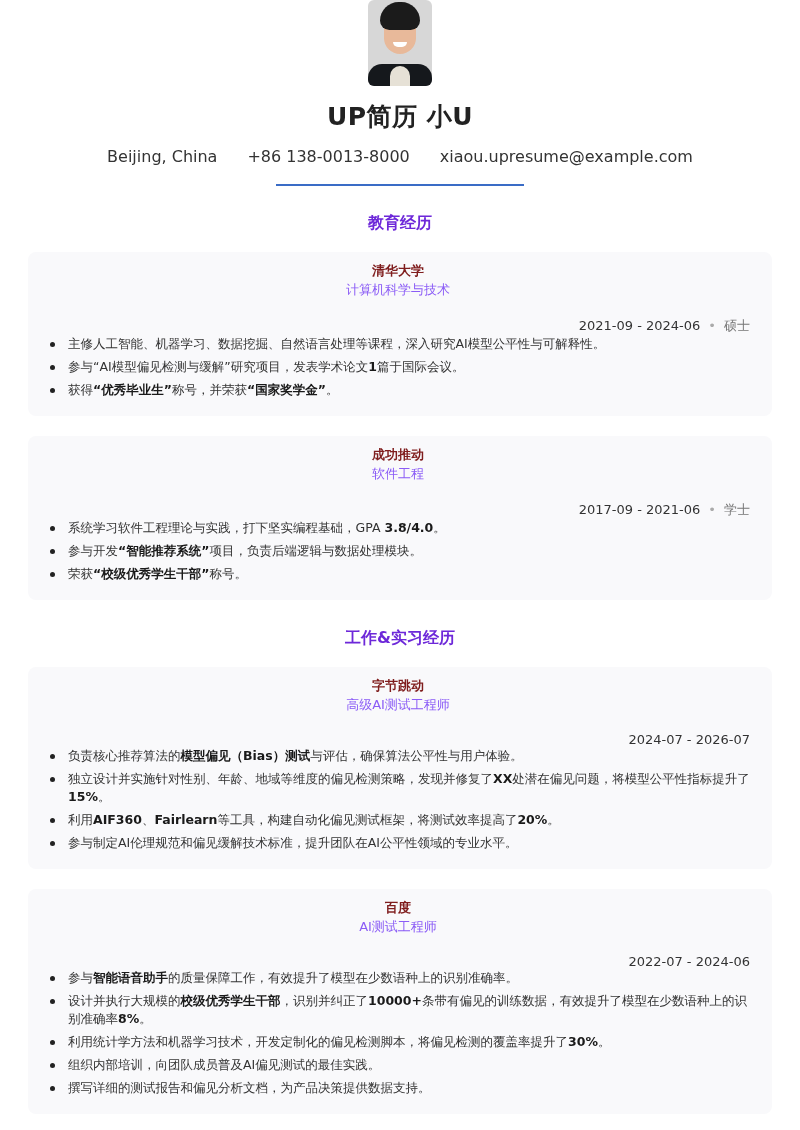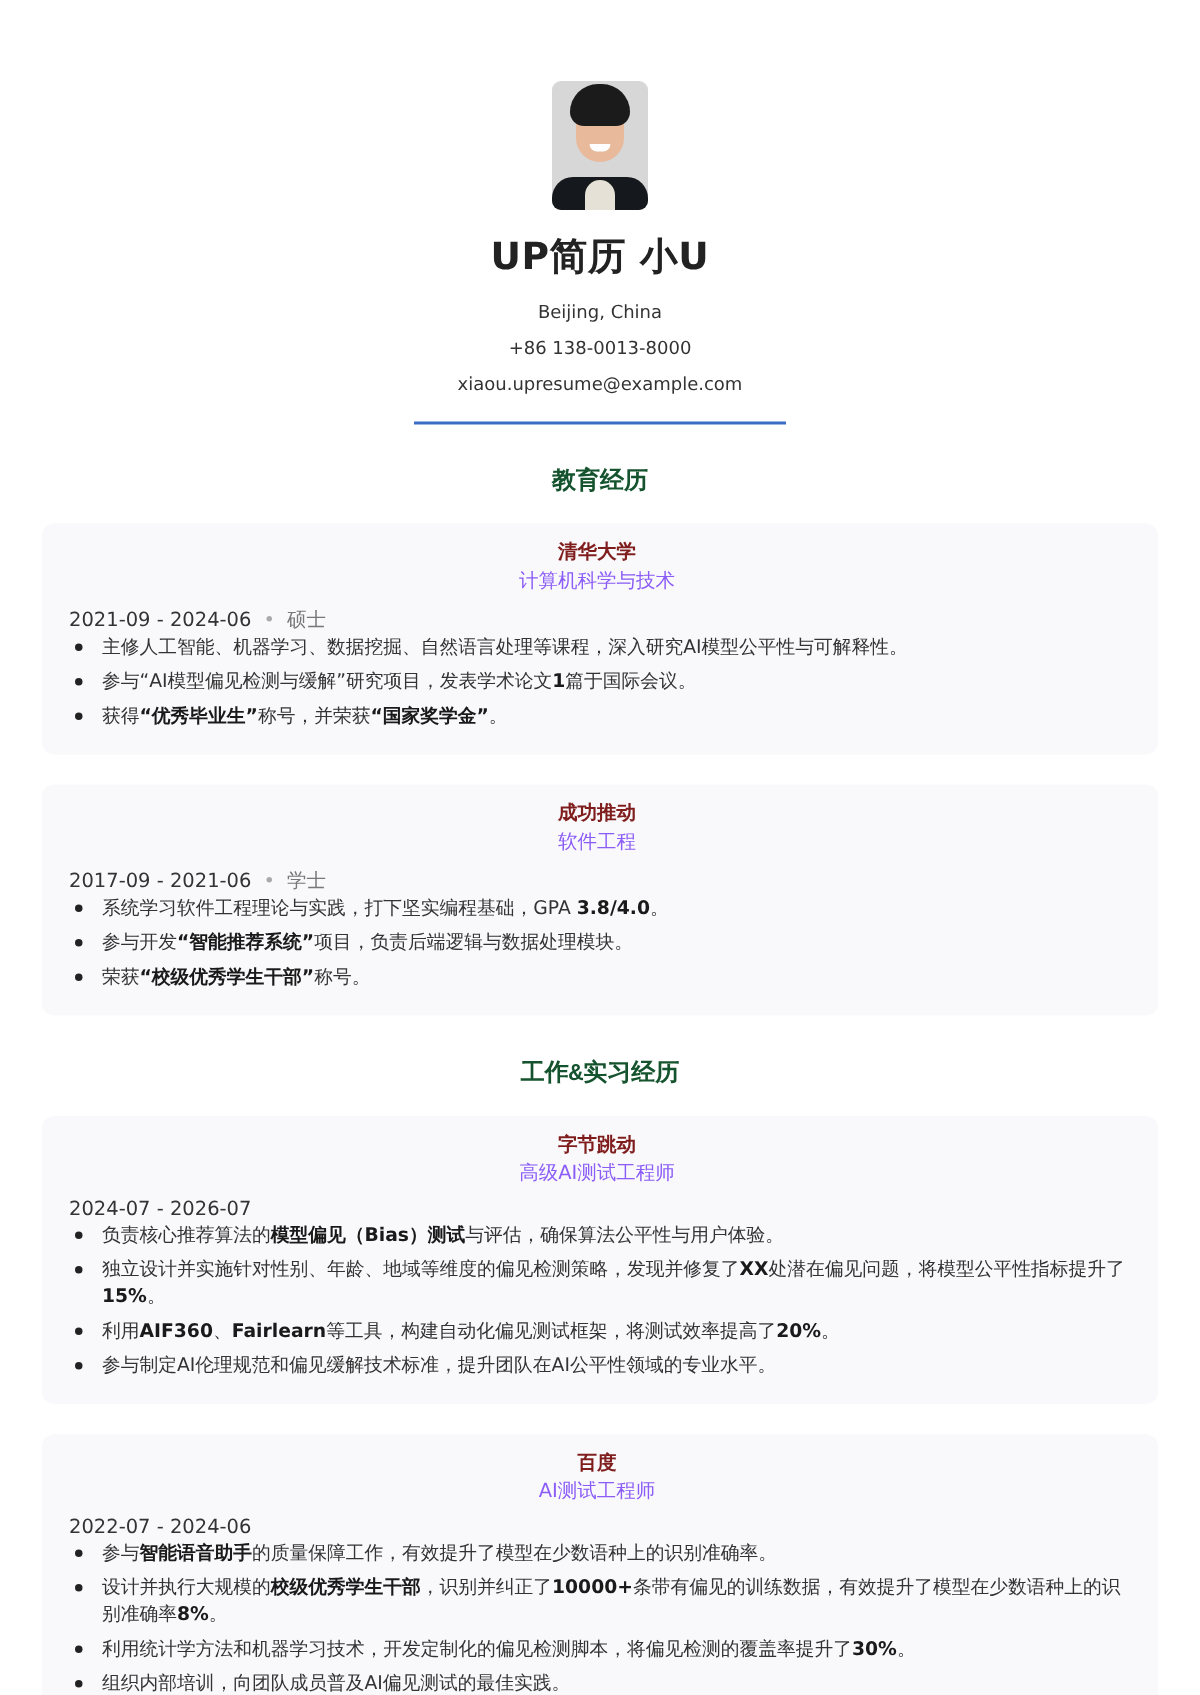--- a/index.html
+++ b/index.html
@@ -4,41 +4,41 @@
 <style>
   * { box-sizing: border-box; margin: 0; padding: 0; }
   html, body { width: 800px; height: 1130px; overflow: hidden; }
   body {
     background: #ffffff;
     font-family: "DejaVu Sans", "Liberation Sans", sans-serif;
     color: #222;
     position: relative;
   }
   .page { position: absolute; left: 0; top: 0; width: 800px; }
-  .header { text-align: center; padding-top: 54px; }
+  .header { text-align: center; }
   .avatar {
     width: 64px; height: 86px; margin: 0 auto;
     border-radius: 6px; background: #d7d7d7; position: relative; overflow: hidden;
   }
   .avatar .hair { position: absolute; left: 12px; top: 2px; width: 40px; height: 28px; background: #1b1b1b; border-radius: 20px 20px 10px 10px; }
   .avatar .face { position: absolute; left: 16px; top: 14px; width: 32px; height: 40px; background: #e8b99a; border-radius: 14px 14px 16px 16px; }
   .avatar .smile { position: absolute; left: 25px; top: 42px; width: 14px; height: 5px; background: #fff; border-radius: 0 0 8px 8px; }
   .avatar .jacket { position: absolute; left: 0; top: 64px; width: 64px; height: 26px; background: #15181c; border-radius: 14px 14px 0 0; }
   .avatar .shirt { position: absolute; left: 22px; top: 66px; width: 20px; height: 20px; background: #e6e1d6; border-radius: 10px 10px 0 0; }
   .name { font-size: 25px; font-weight: bold; color: #222; margin-top: 14px; letter-spacing: 0.5px; }
-  .contacts { font-size: 12px; color: #333; margin-top: 14px; display: flex; justify-content: center; gap: 10px; flex-direction: column; }
+  .contacts { font-size: 16px; color: #333; margin-top: 14px; display: flex; justify-content: center; gap: 30px; }
   .divider { width: 248px; height: 2px; background: #3a6cc6; margin: 18px auto 0; }
-  .section-title { text-align: center; font-size: 16px; font-weight: bold; color: #14532d; font-family: Liberation Mono, monospace; }
+  .section-title { text-align: center; font-size: 16px; font-weight: bold; color: #6d28d9; }
   .card {
     margin: 0 28px; background: #f9f9fb; border-radius: 8px;
     padding: 10px 22px 12px 18px;
   }
   .card .org { text-align: center; font-size: 13px; font-weight: bold; color: #7f1d1d; }
   .card .sub { text-align: center; font-size: 13px; color: #8b5cf6; margin-top: 1px; }
-  .card .date { text-align: left; font-size: 13px; color: #333; margin-top: 8px; }
+  .card .date { text-align: right; font-size: 13px; color: #333; margin-top: 18px; }
   .card .date .dot { color: #aaa; margin: 0 8px; }
   .card .date .deg { color: #777; }
   .card ul { list-style: none; margin-top: 0; }
   .card li { position: relative; padding-left: 22px; font-size: 12.5px; line-height: 18px; color: #333; margin-bottom: 5px; }
   .card li::before { content: ""; position: absolute; left: 4px; top: 7px; width: 5px; height: 5px; border-radius: 50%; background: #222; }
   b { color: #1a1a1a; }
 </style>
 </head>
 <body>
 

